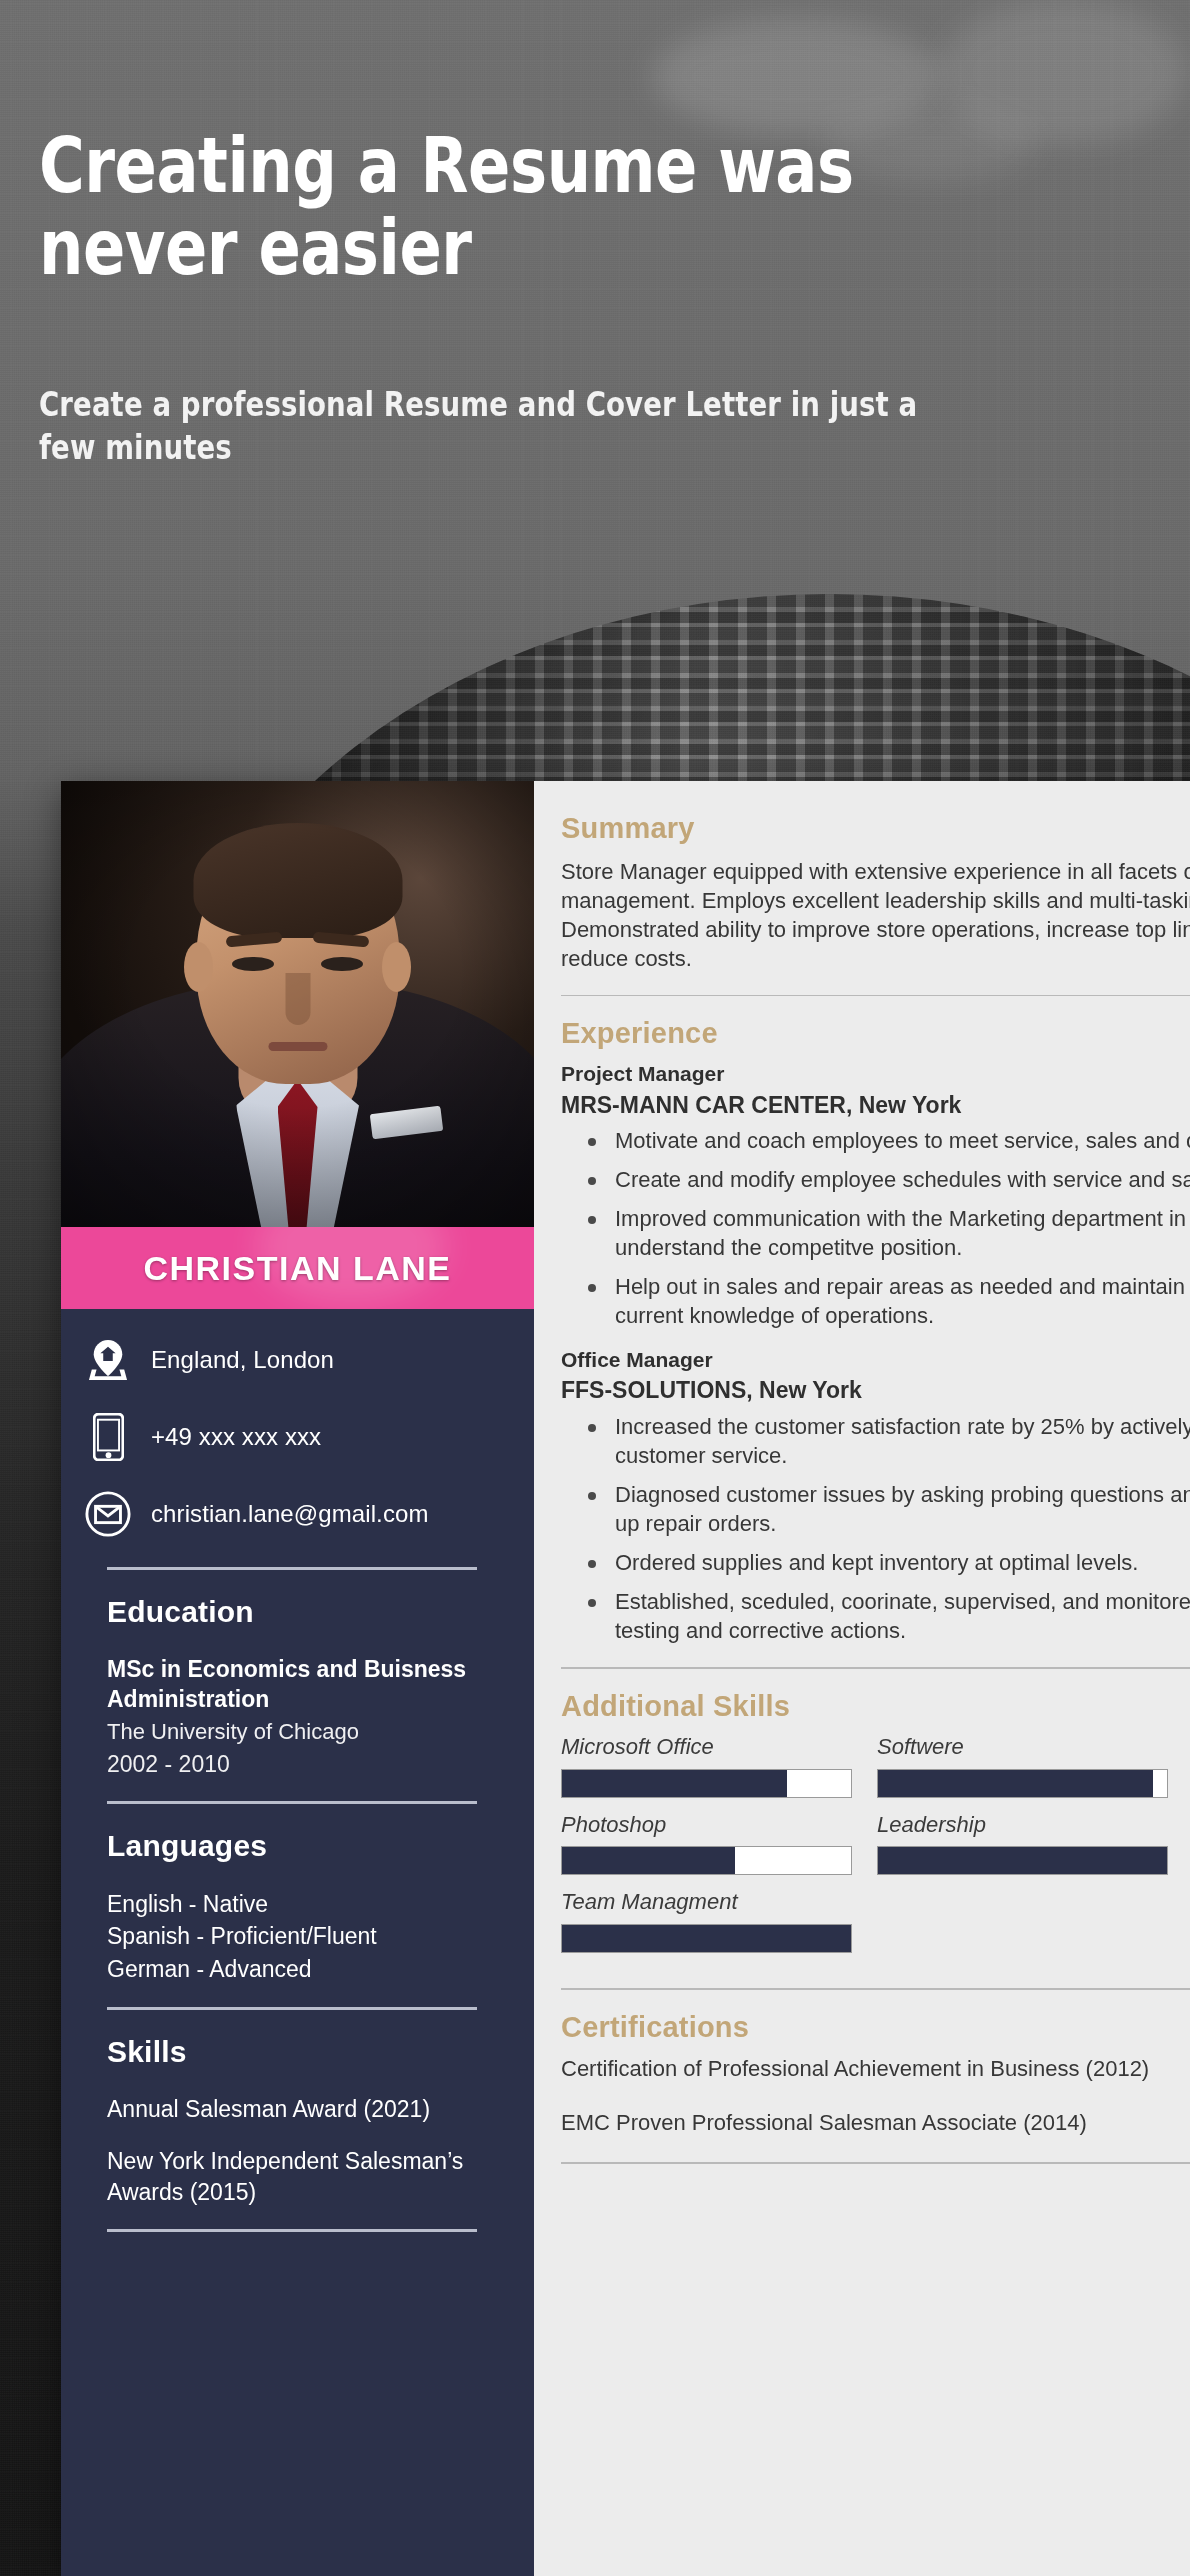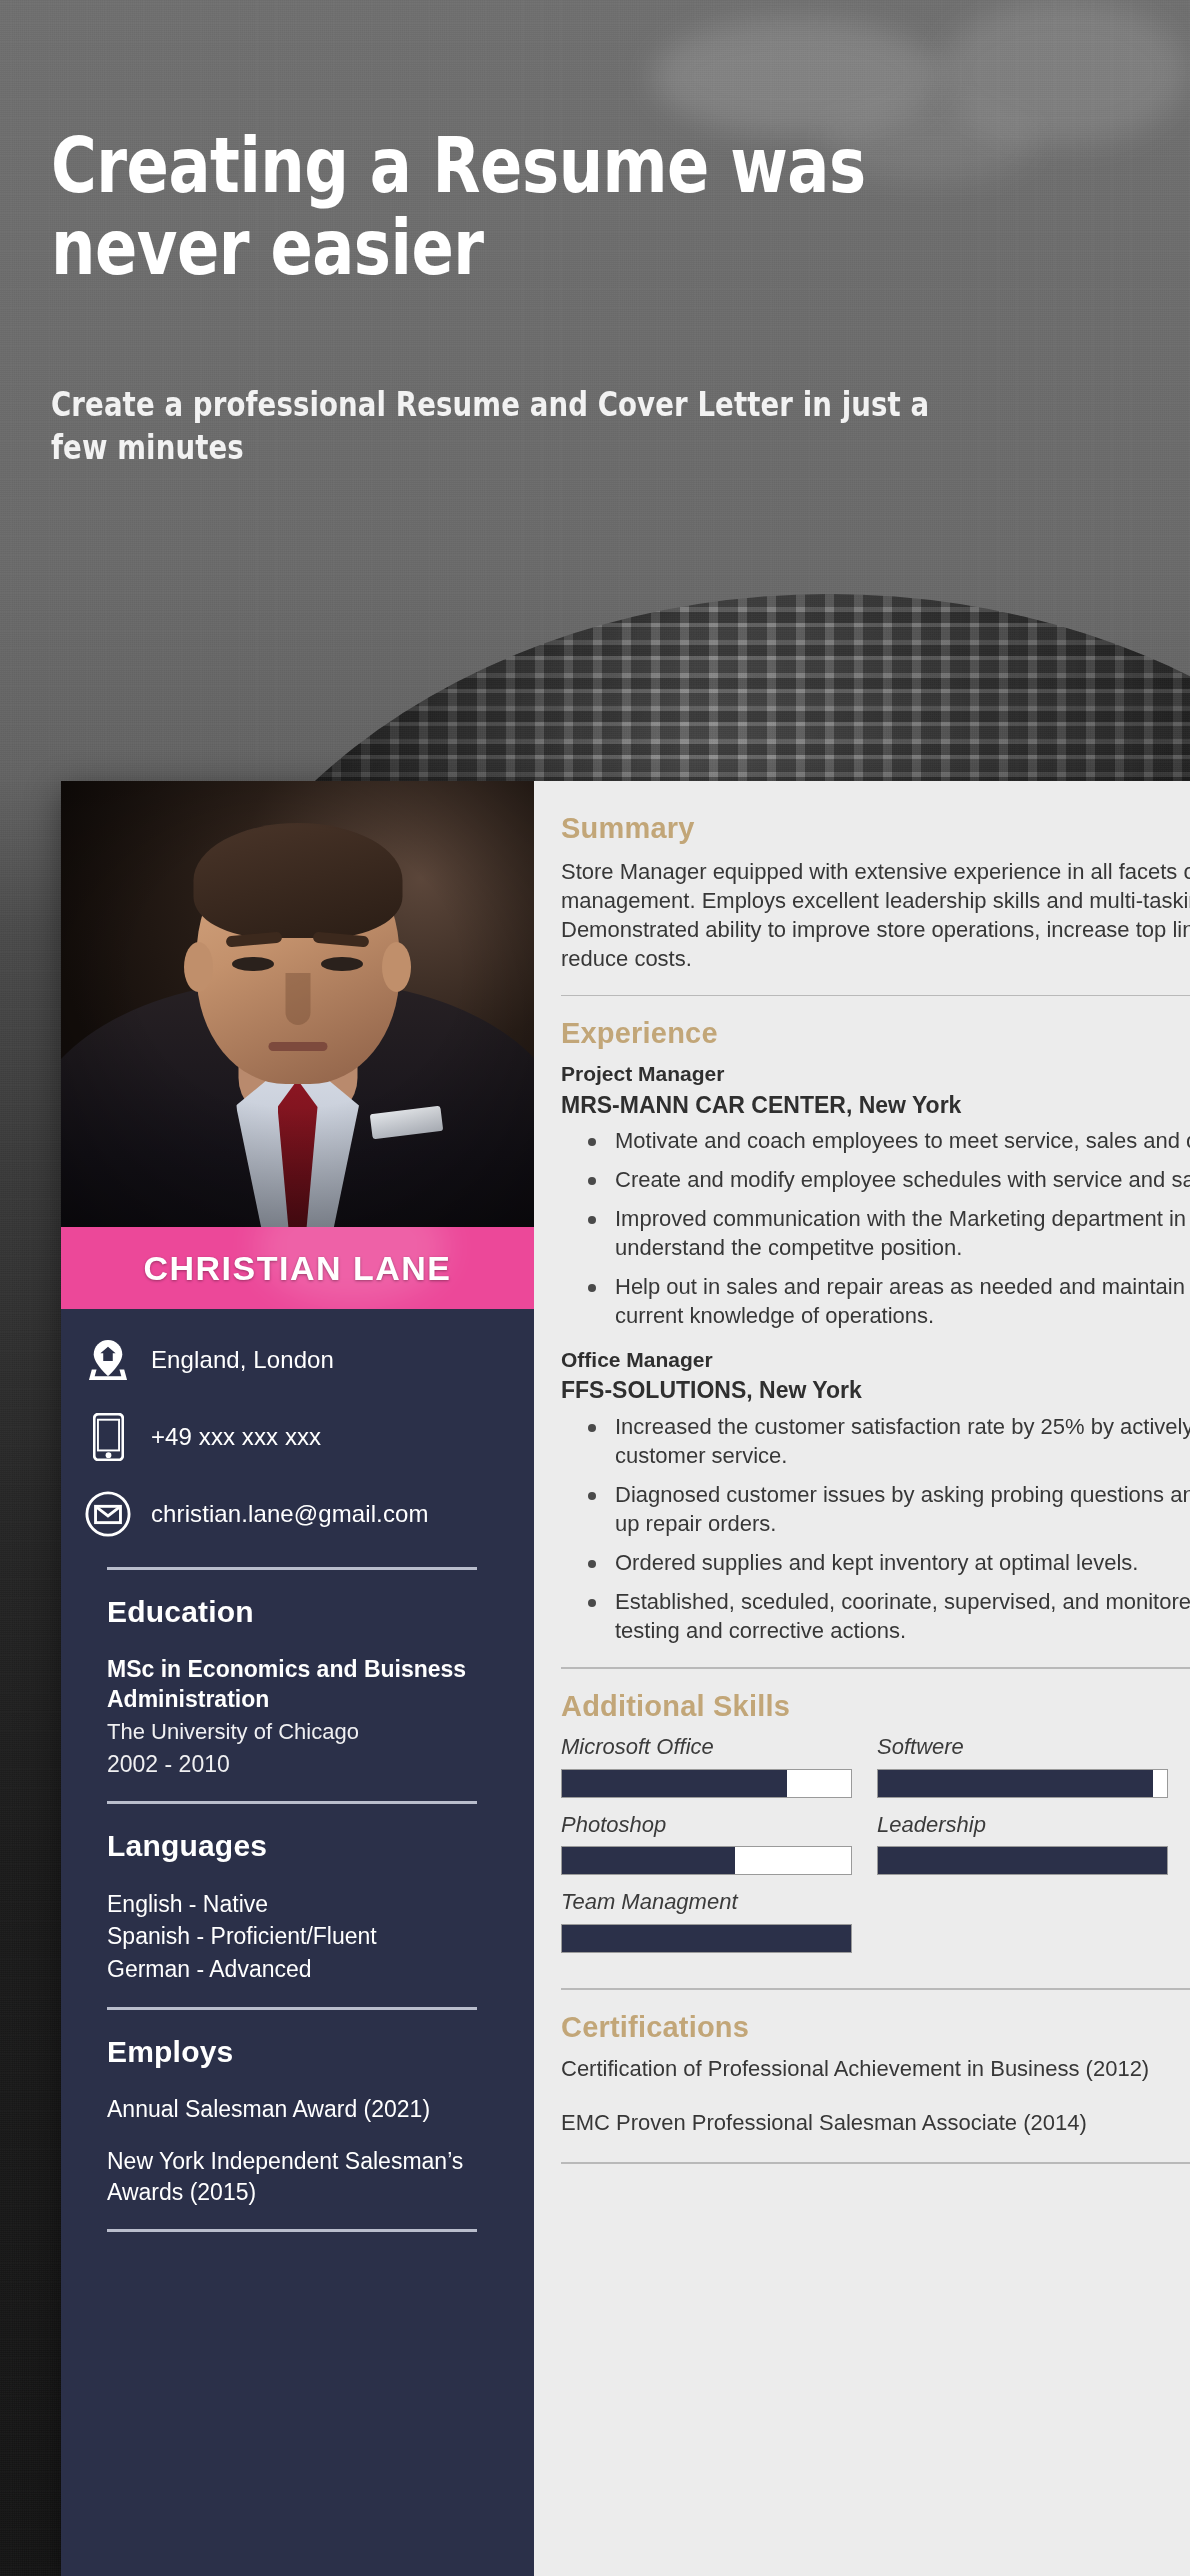--- a/index.html
+++ b/index.html
@@ -46,21 +46,21 @@
 
   #noise{
     position:absolute; inset:0;
     background-image:
       repeating-linear-gradient(0deg,rgba(255,255,255,.016) 0 1px,rgba(0,0,0,.016) 1px 1.9px),
       repeating-linear-gradient(90deg,rgba(255,255,255,.012) 0 1px,rgba(0,0,0,.012) 1px 1.9px);
     pointer-events:none;
   }
 
   
-  #hero-text{ position:absolute; left:16px; top:0; width:1050px; padding:125px 53px 0 35px; }
+  #hero-text{ position:absolute; left:4px; top:0; width:1050px; padding:125px 53px 0 35px; }
   #hero-title{
     color:#fff;
     font-family:"DejaVu Sans Condensed","Liberation Sans Narrow","Liberation Sans",sans-serif;
     font-size:77px; line-height:1.07; font-weight:700; letter-spacing:-0.5px;
     font-stretch:condensed;
     max-width:1045px;
     transform:scaleX(.90); transform-origin:left center;
   }
   #hero-sub{
     margin-top:93px; color:#f2f2f2;
@@ -291,21 +291,21 @@
 
       <div class="sec-title">Languages</div>
       <div class="sec-body">
         <div class="lang-item">English - Native</div>
         <div class="lang-item">Spanish - Proficient/Fluent</div>
         <div class="lang-item">German - Advanced</div>
       </div>
 
       <div class="divider"></div>
 
-      <div class="sec-title">Employs</div>
+      <div class="sec-title">Skills</div>
       <div class="sec-body">
         <div class="award-item">Annual Salesman Award (2021)</div>
         <div class="award-item">New York Independent Salesman’s Awards (2015)</div>
       </div>
 
       <div class="divider"></div>
     </div>
   </div>
 
   <div id="resume-right">

